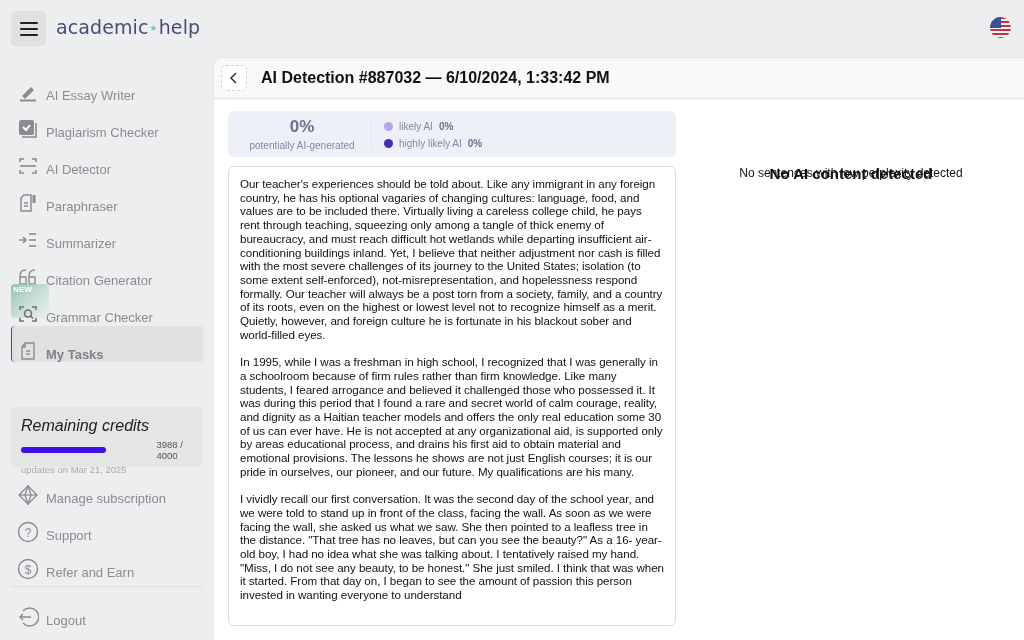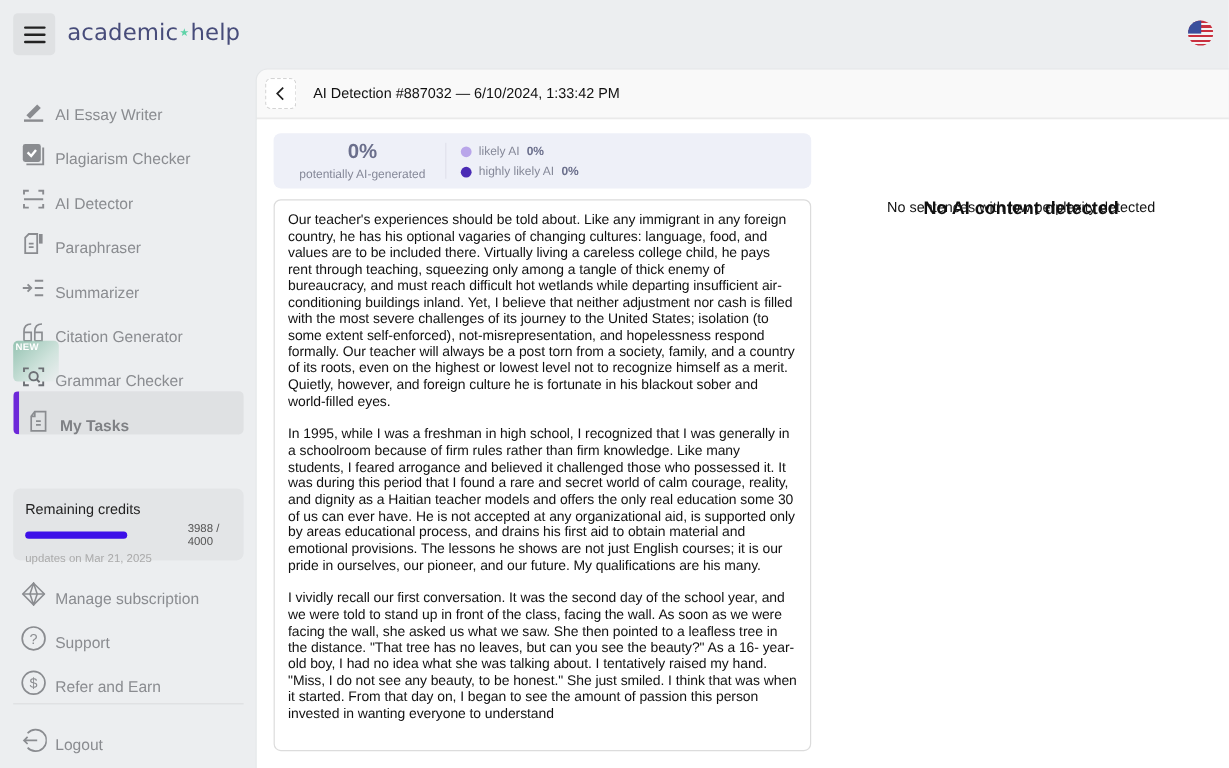--- a/index.html
+++ b/index.html
@@ -30,50 +30,50 @@
   }
   .flag .canton { position: absolute; left: 0; top: 0; width: 11px; height: 11px; background: #3b4f9c; }
 
   
   .sidebar { position: absolute; left: 0; top: 56px; width: 213px; height: 584px; }
   .nav-item {
     position: absolute; left: 11px; width: 192px; height: 36px; display: flex; align-items: flex-end;
     font-size: 13px; color: #8a8c90; cursor: pointer; border-radius: 4px;
   }
   .nav-item .ico { width: 22px; height: 22px; margin-left: 6px; margin-right: 7px; display: flex; align-items: center; justify-content: center; color: #8a8c90; }
-  .nav-item.active { background: #dfe1e3; border-left: 5px solid #6d28d9; font-weight: bold; color: #7f8185; }
+  .nav-item.active { background: #dfe1e3; border-left: 1px solid #6d28d9; font-weight: bold; color: #7f8185; }
   .nav-item.active .ico { margin-left: 5px; }
   .new-badge {
     position: absolute; left: 0px; top: -5px; width: 38px; height: 34px;
     background: linear-gradient(135deg, #7fb8a2 0%, #c8e0d7 60%, rgba(236,238,240,0) 100%);
     border-radius: 4px; opacity: 0.8;
   }
   .new-badge-text { position: absolute; left: 2px; top: -4px; font-size: 8px; font-weight: bold; color: #fff; letter-spacing: 0.2px; }
   .credits {
     position: absolute; left: 11px; top: 351px; width: 192px; height: 60px; background: #e3e5e7;
     border-radius: 6px; padding: 10px 10px;
   }
-  .credits-title { font-size: 12px; color: #222; }
+  .credits-title { font-size: 16px; color: #222; font-style: italic; }
   .credits-row { display: flex; align-items: center; margin-top: 4px; gap: 44px; }
   .credits-bar { width: 117px; height: 6px; background: #3d10e8; border-radius: 3px; }
   .credits-val { font-size: 9.5px; color: #555; margin-left: 6px; }
   .credits-sub { font-size: 9.5px; color: #aaa; margin-top: 3px; }
   .divider { position: absolute; left: 11px; top: 530px; width: 192px; height: 1px; background: #dcdee0; }
 
   
   .main {
     position: absolute; left: 213px; top: 57px; width: 820px; height: 590px; background: #f9f9f9;
     border-radius: 10px 0 0 0; border: 1px solid #e4e6e8;
   }
   .main-header { height: 41px; border-bottom: 1px solid #e6e6e6; display: flex; align-items: center; }
   .back-btn {
     width: 26px; height: 26px; margin-left: 7px; border: 1px dashed #d4d4d4; border-radius: 5px;
     display: flex; align-items: center; justify-content: center; background: #fff; cursor: pointer;
   }
-  .main-title { font-size: 12px; font-weight: normal; color: #111; margin-left: 14px; }
+  .main-title { font-size: 16px; font-weight: bold; color: #111; margin-left: 14px; }
   .main-body { background: #fff; position: absolute; left: 0; top: 42px; right: 0; bottom: 0; }
 
   .summary {
     position: absolute; left: 14px; top: 11px; width: 448px; height: 46px; background: #eef0f8;
     border-radius: 6px;
   }
   .summary-pct { position: absolute; left: 0; width: 148px; top: 6px; text-align: center; font-size: 17px; font-weight: bold; color: #6b6f8c; }
   .summary-label { position: absolute; left: 0; width: 148px; top: 29px; text-align: center; font-size: 10px; color: #858898; }
   .summary-sep { position: absolute; left: 143px; top: 8px; width: 1px; height: 30px; background: #e0e2ec; }
   .legend-row { position: absolute; left: 156px; display: flex; align-items: center; font-size: 10px; color: #858898; }

